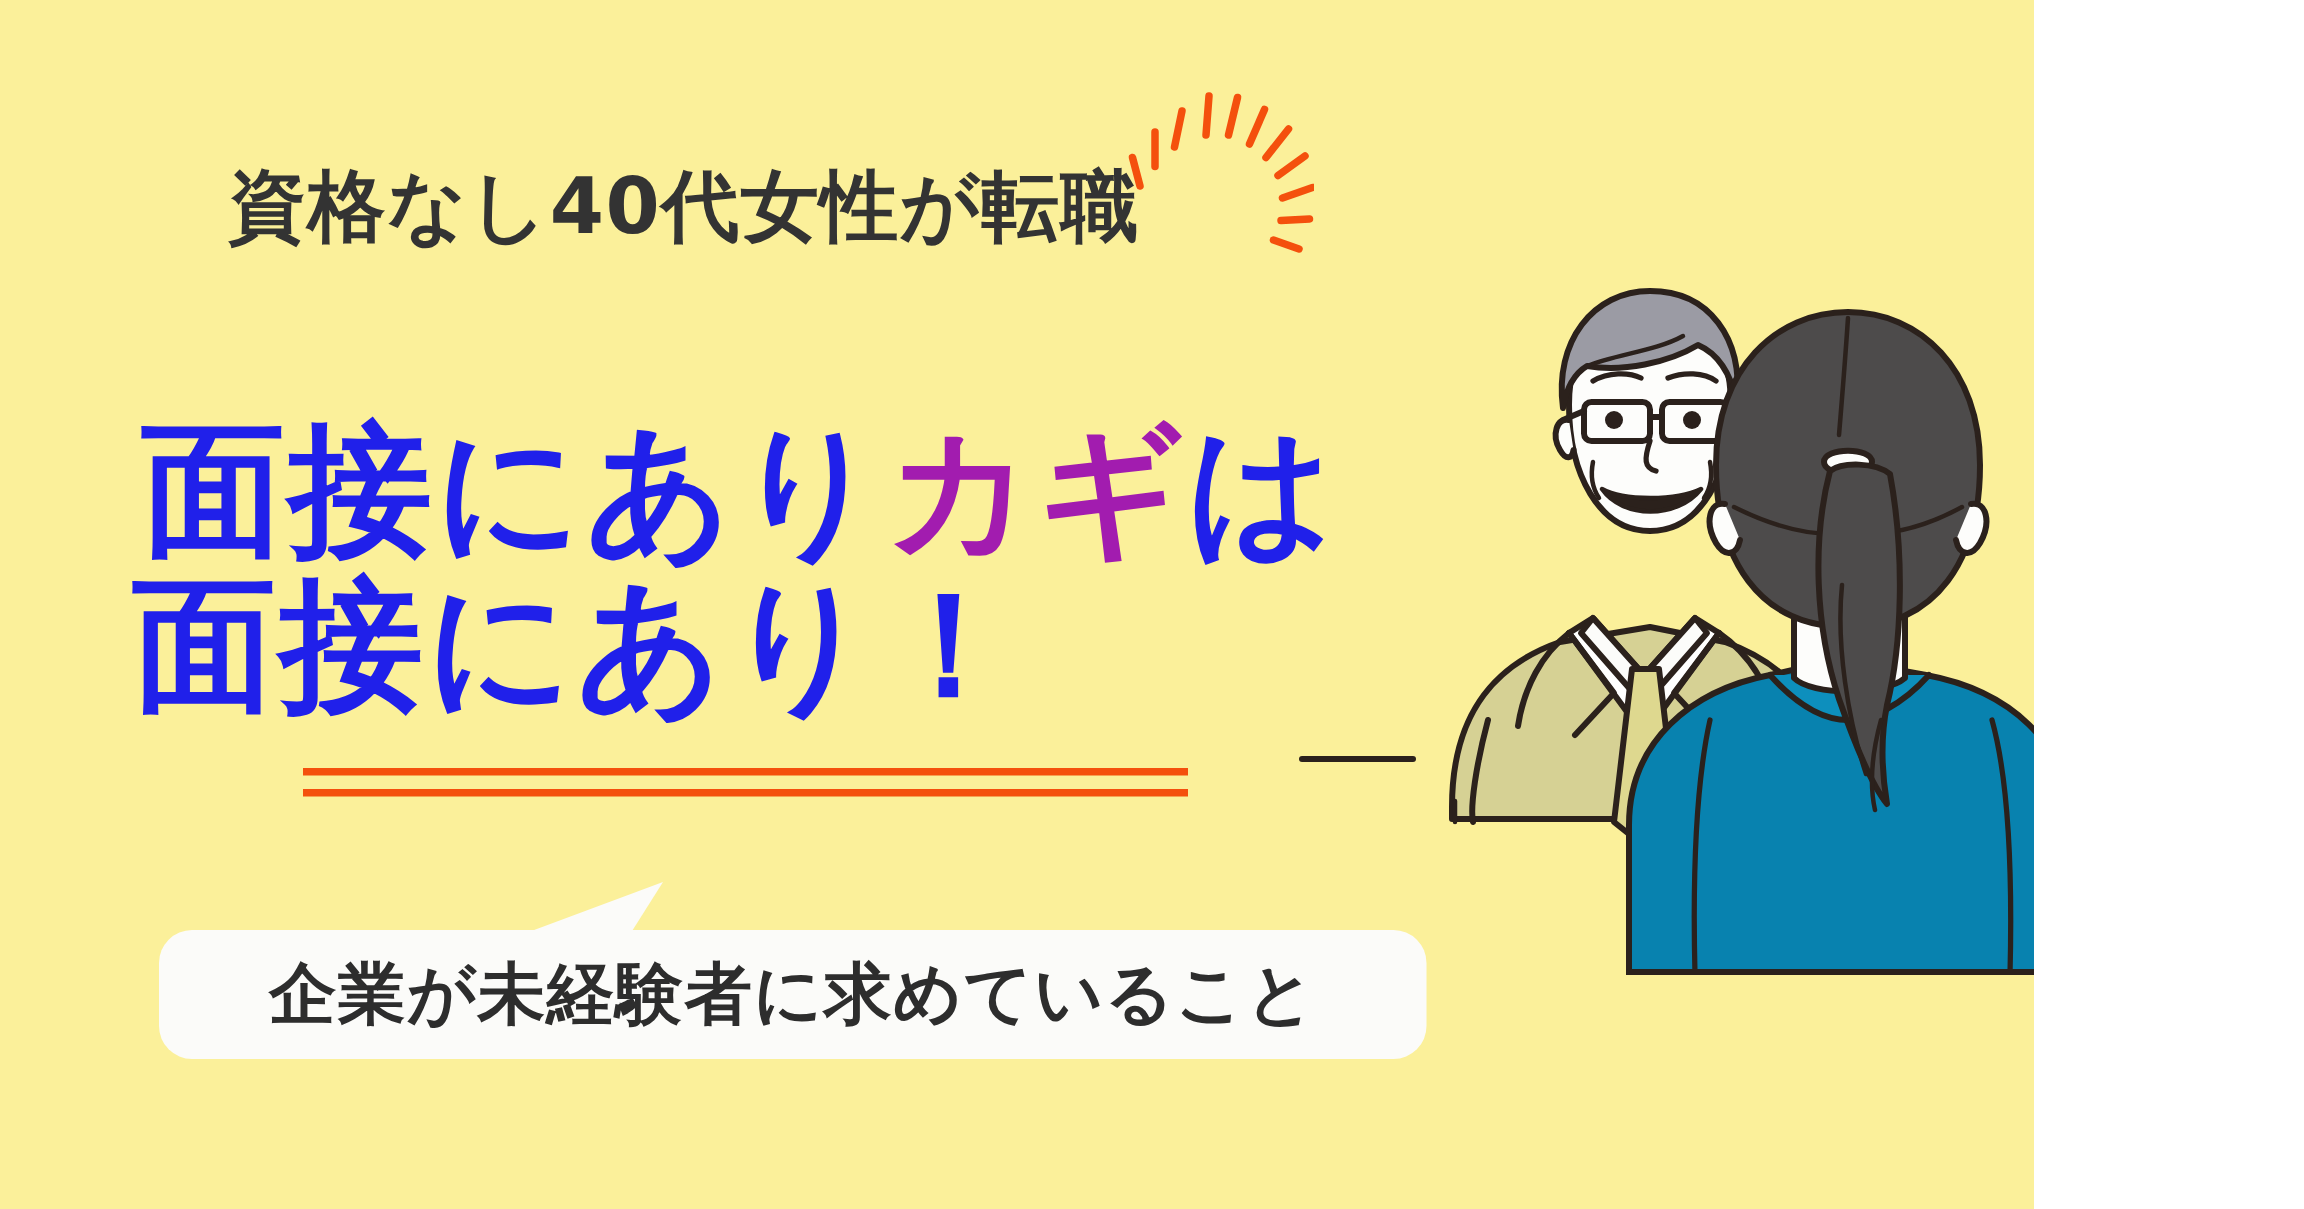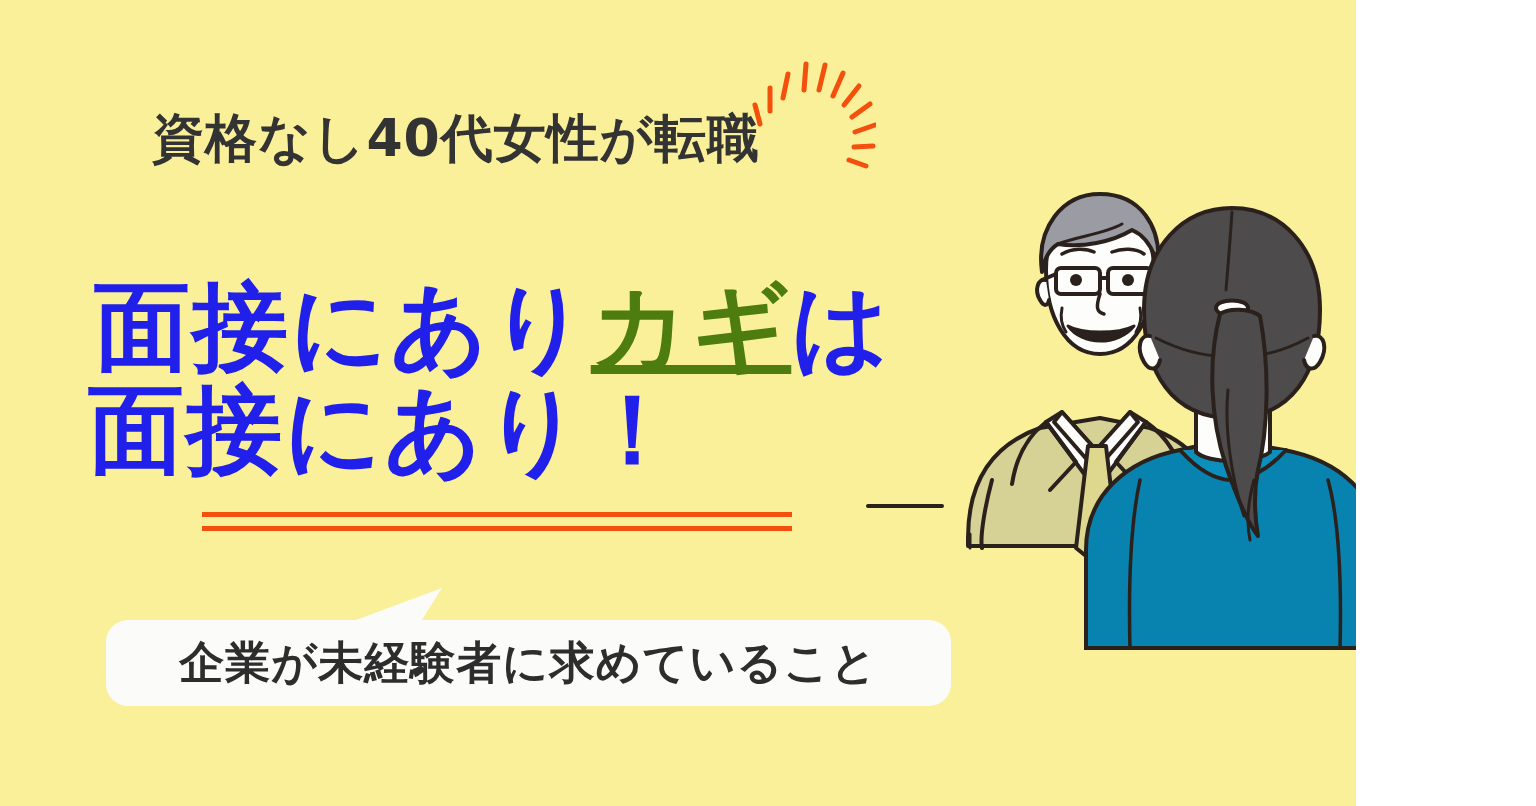--- a/index.html
+++ b/index.html
@@ -52,21 +52,21 @@
     font-weight: 700;
     letter-spacing: 2px;
     white-space: nowrap;
     color: #2020ea;
   }
   .hl-line-1 { margin-left: 6px; }
   .hl-line-2 {
     position: relative;
     display: inline-block;
   }
-  .accent { color: #4d7c0f; text-decoration: underline; }
+  .accent { color: #a21caf; }
 
   
   #underline {
     position: absolute;
     left: 202px;
     top: 512px;
     width: 590px;
     height: 22px;
   }
   #underline .rule {

